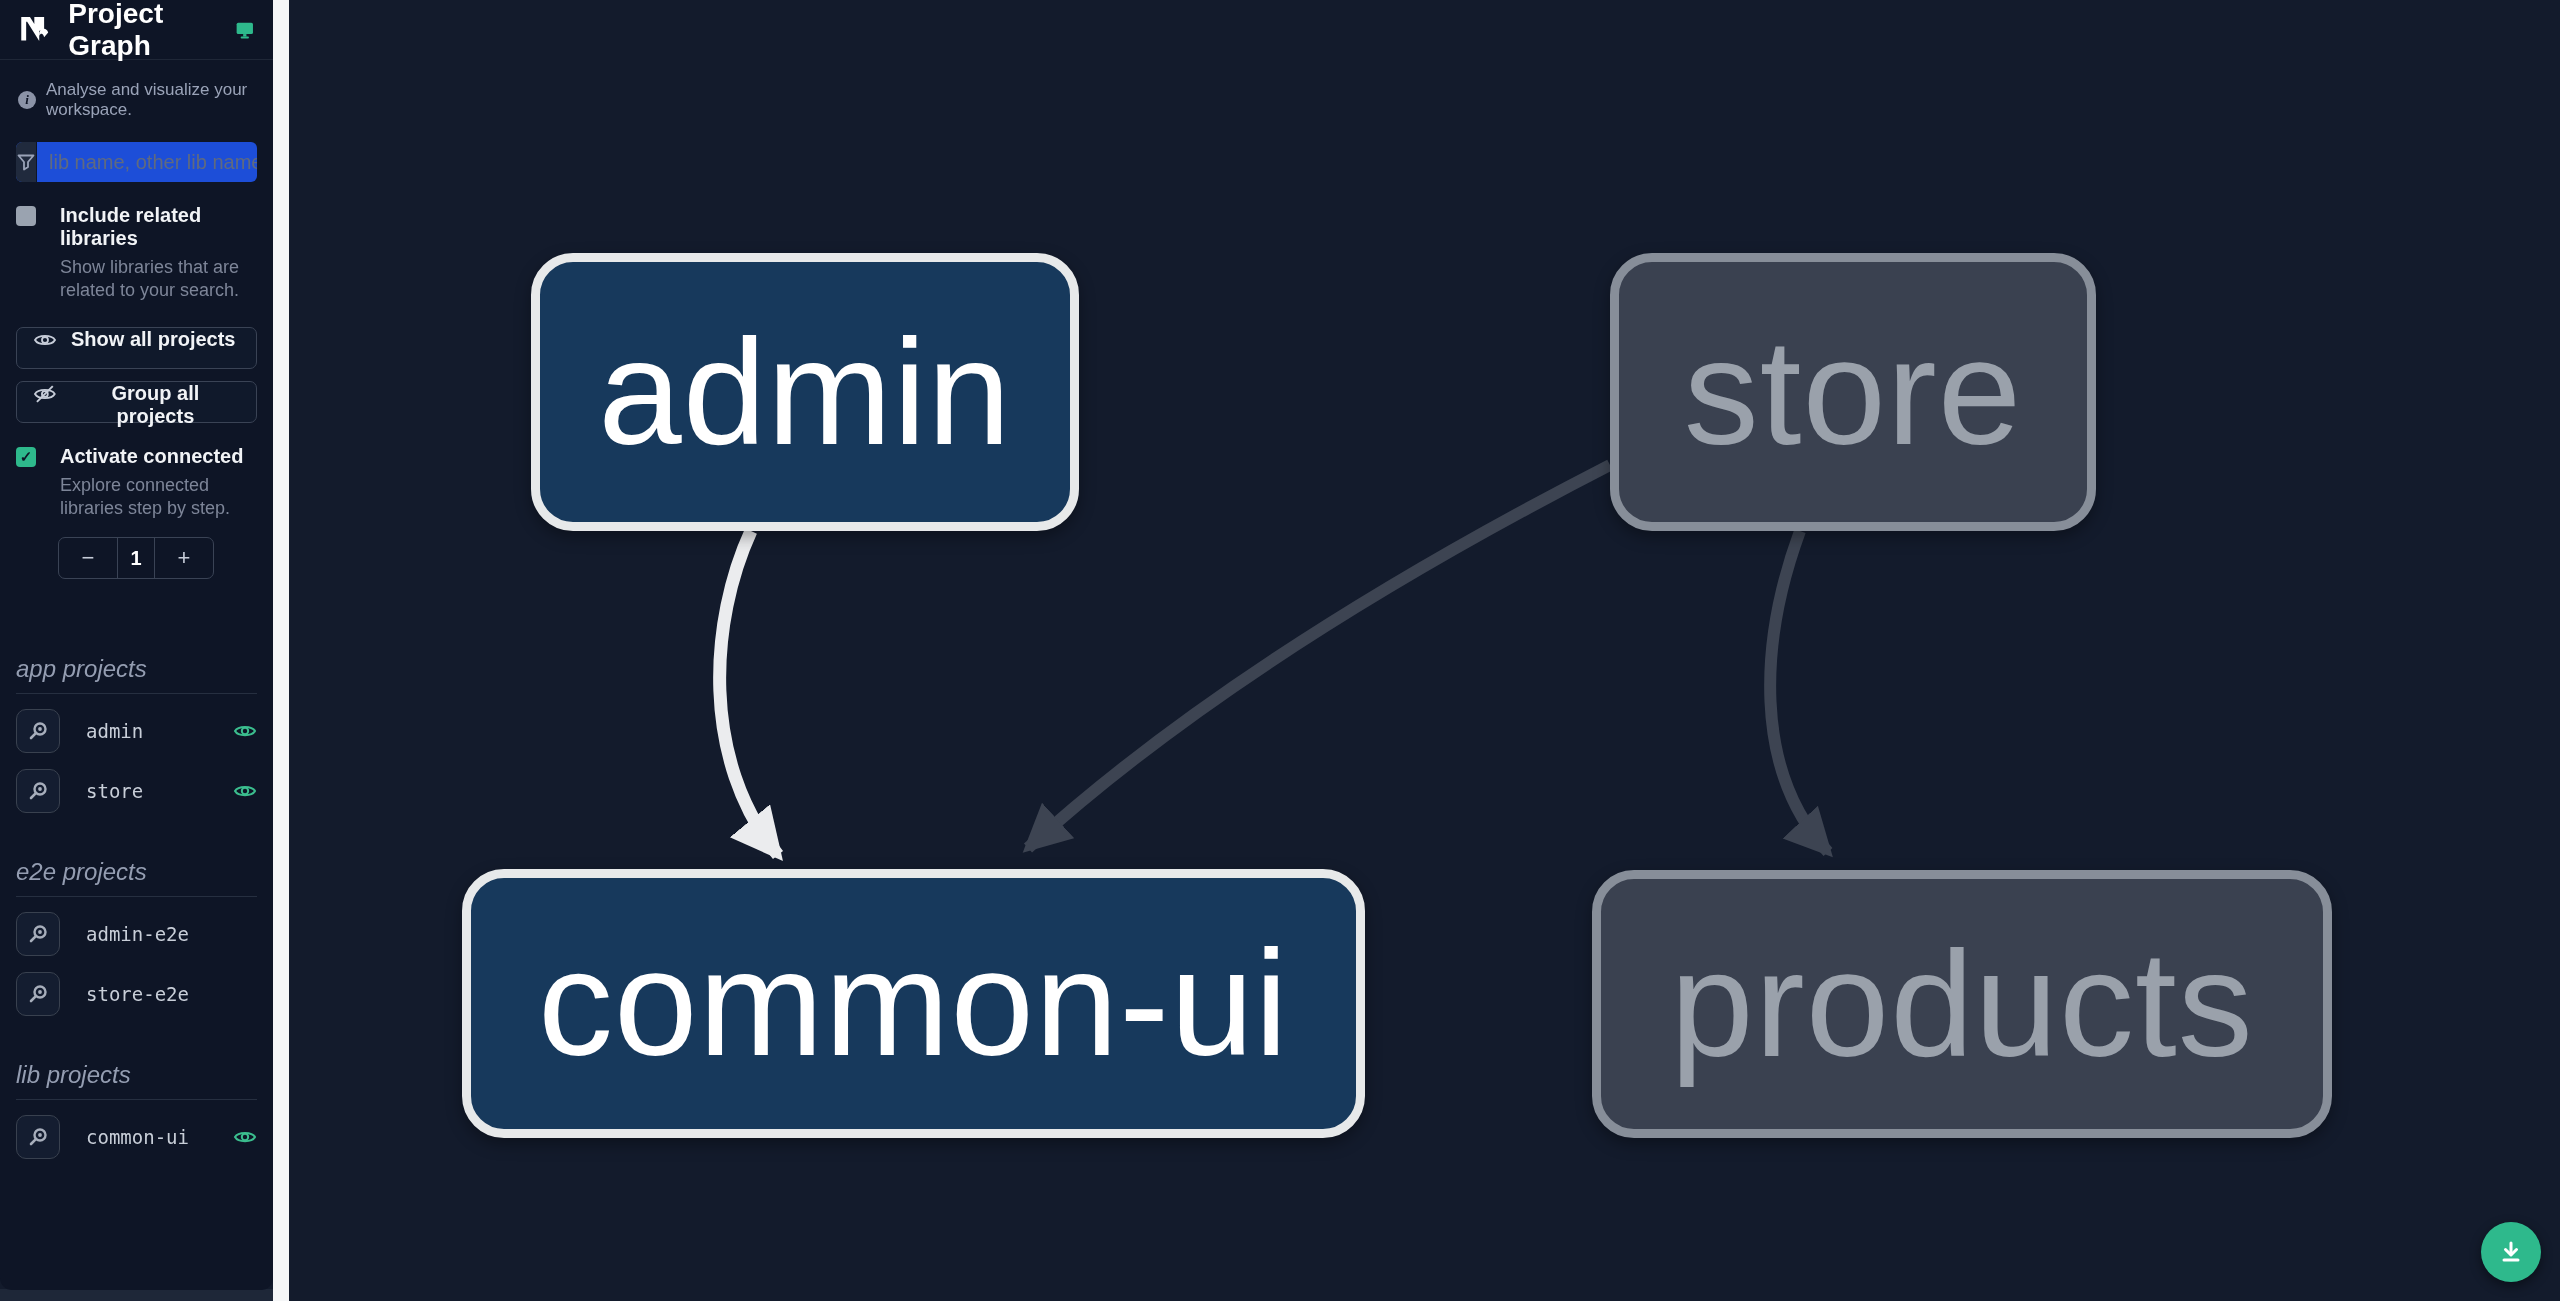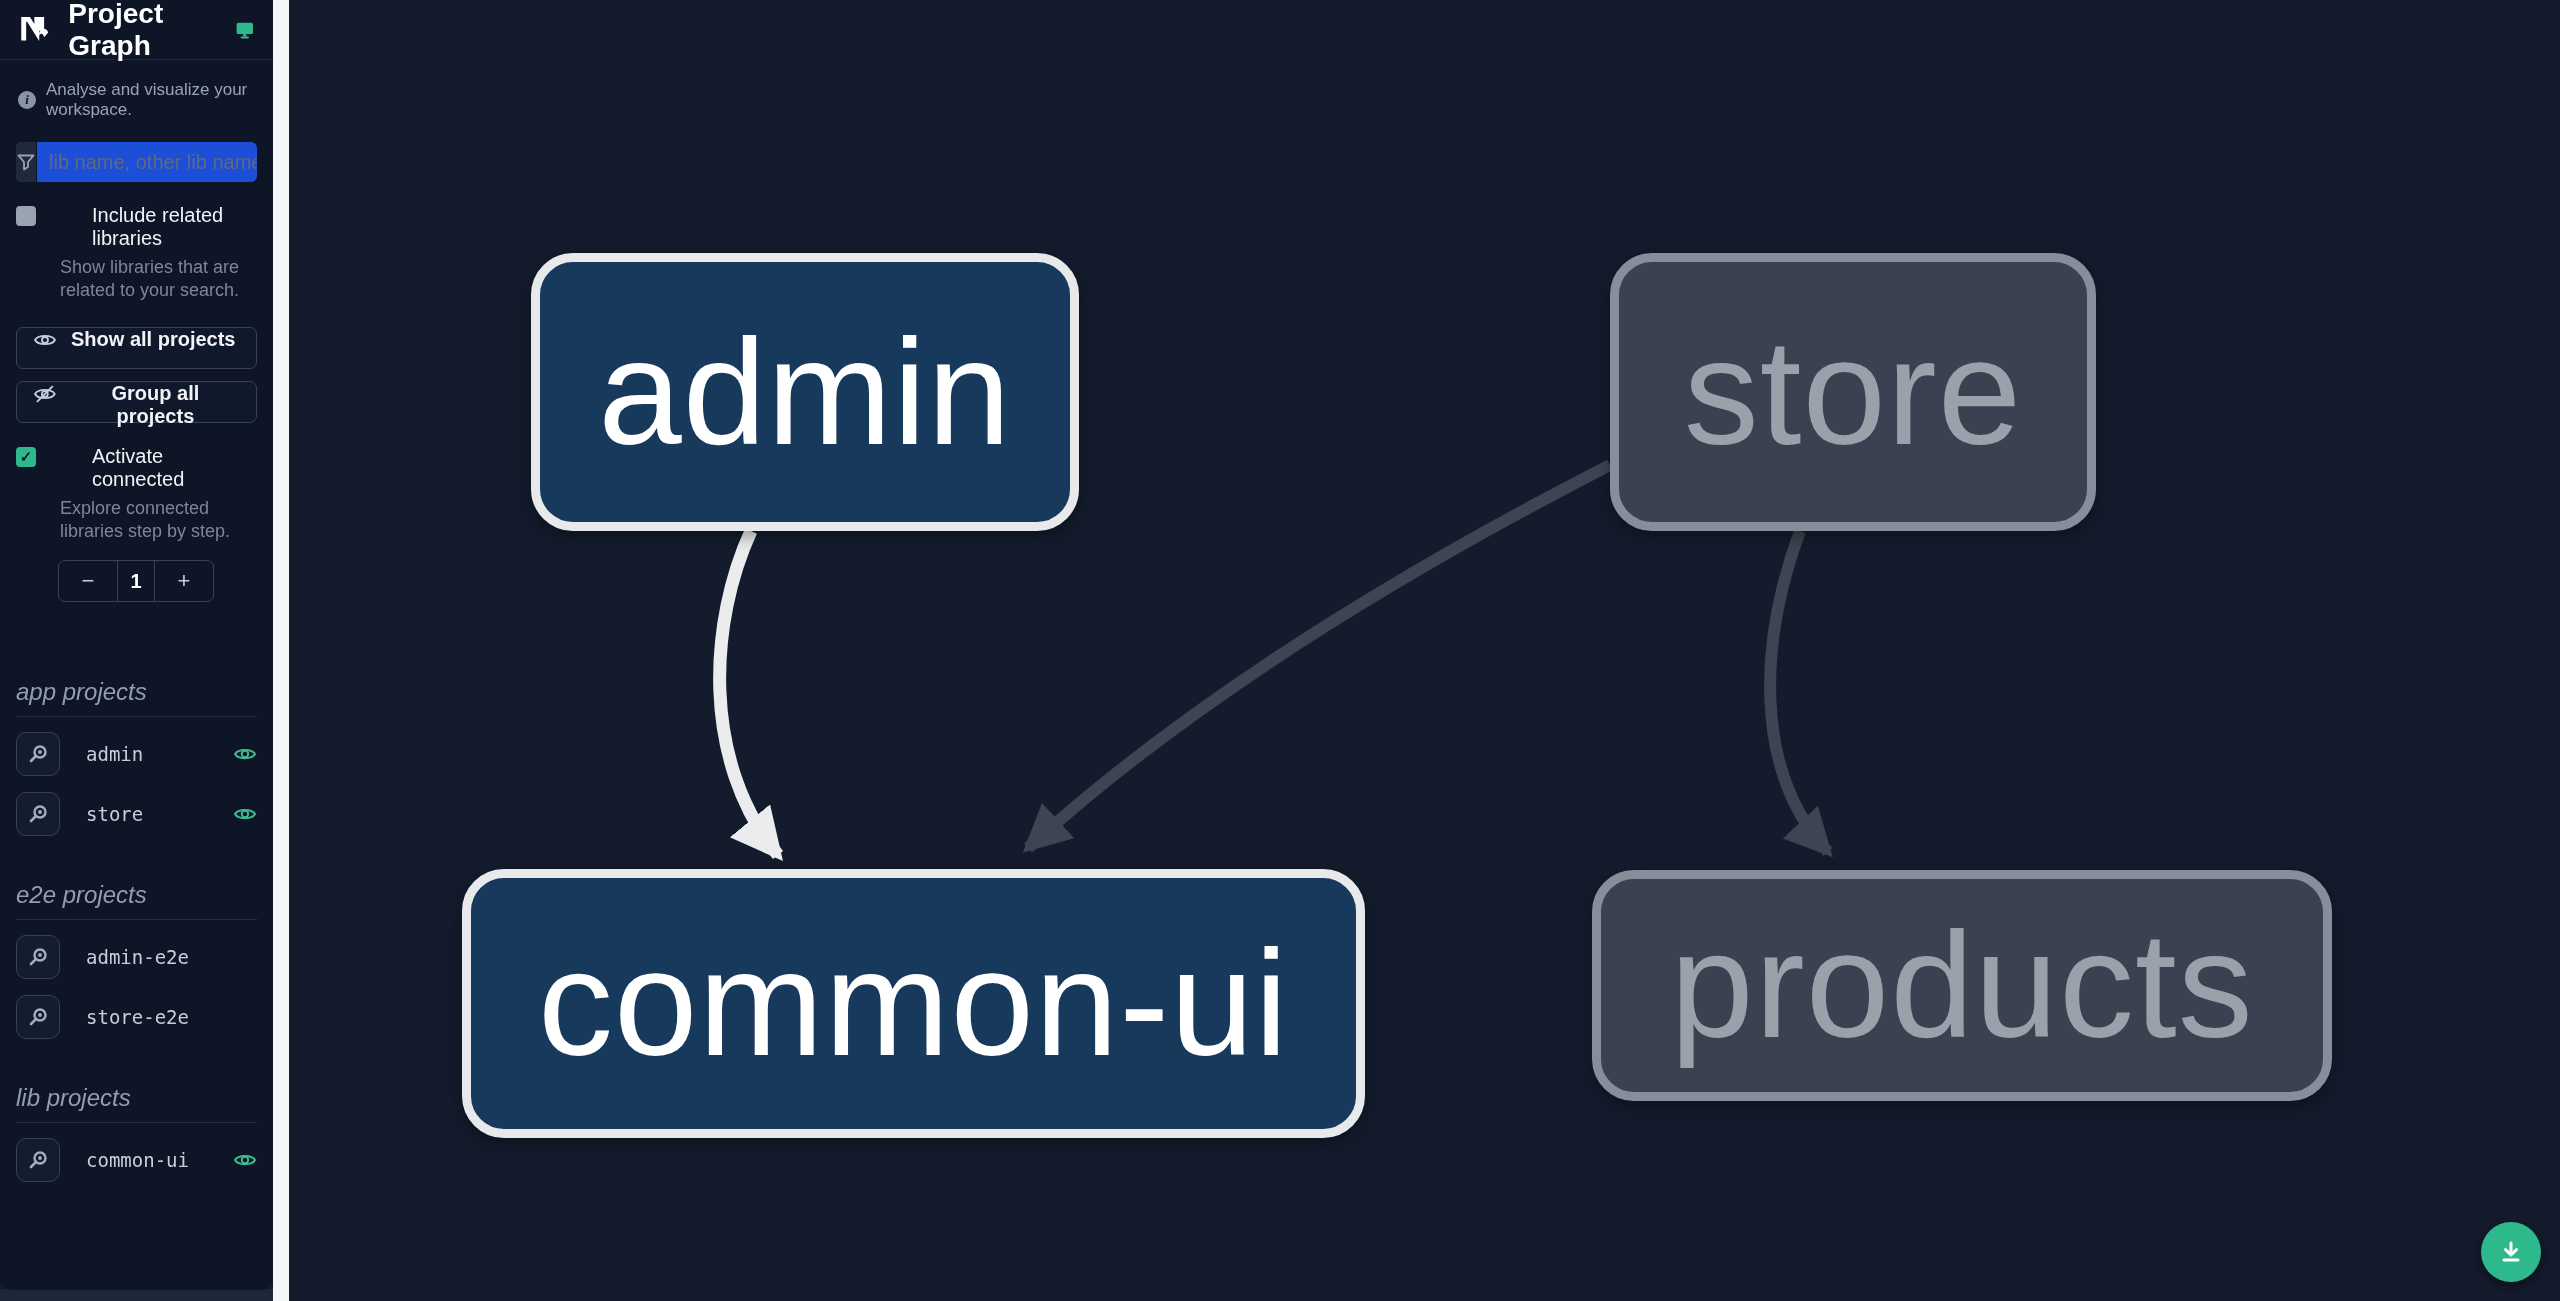--- a/index.html
+++ b/index.html
@@ -72,21 +72,21 @@
   .cb-block { margin: 22px 16px 0 16px; display: flex; align-items: flex-start; }
   .cb {
     width: 20px; height: 20px; border-radius: 4px; flex: 0 0 20px; margin-top: 2px;
     display: flex; align-items: center; justify-content: center;
     font-size: 15px; font-weight: 700; cursor: pointer;
   }
   .cb-gray  { background: #9aa3b0; }
   .cb-white { background: #f8f9fa; }
   .cb-checked { background: #2eb98c; color: #0e1526; }
   .cb-texts { margin-left: 24px; }
-  .cb-label { font-size: 20px; font-weight: 400; color: #f1f3f6; line-height: 1.15; margin-left: 32px; }
+  .cb-label { font-size: 20px; font-weight: 700; color: #f1f3f6; line-height: 1.15; }
   .cb-desc  { font-size: 18px; color: #7d8598; margin-top: 6px; line-height: 1.25; max-width: 208px; }
 
   
   .sb-btn {
     margin: 12px 16px 0 16px; width: 241px; height: 42px;
     background: #10192b; border: 1px solid #3a4355; border-radius: 7px;
     display: flex; align-items: flex-start; gap: 14px; padding: 0 16px;
     color: #f1f3f6; font-size: 20px; font-weight: 700; cursor: pointer;
     font-family: "Liberation Sans", sans-serif;
   }
@@ -169,21 +169,21 @@
 
 <div class="node node-highlight" style="left:531px; top:253px; width:548px; height:278px;">
   <span>admin</span>
 </div>
 <div class="node node-faded" style="left:1610px; top:253px; width:486px; height:278px;">
   <span>store</span>
 </div>
 <div class="node node-highlight" style="left:462px; top:869px; width:903px; height:269px;">
   <span>common-ui</span>
 </div>
-<div class="node node-faded" style="left:1592px; top:870px; width:740px; height:231px;">
+<div class="node node-faded" style="left:1592px; top:870px; width:740px; height:268px;">
   <span>products</span>
 </div>
 
 <div class="sidebar-strip"></div>
 <div class="divider"></div>
 
 <div class="sidebar">
 
   <div class="sb-header">
     <svg width="42" height="42" viewBox="0 0 42 42">

